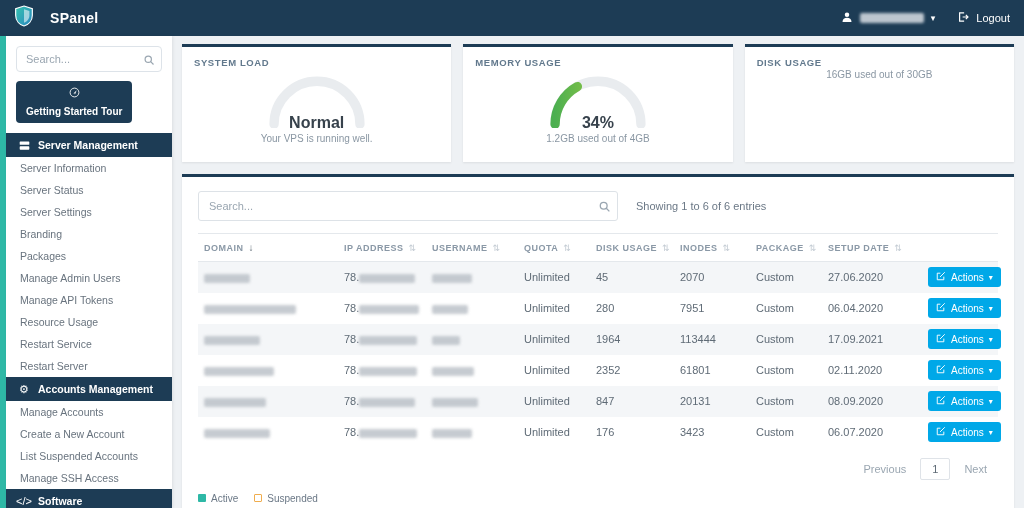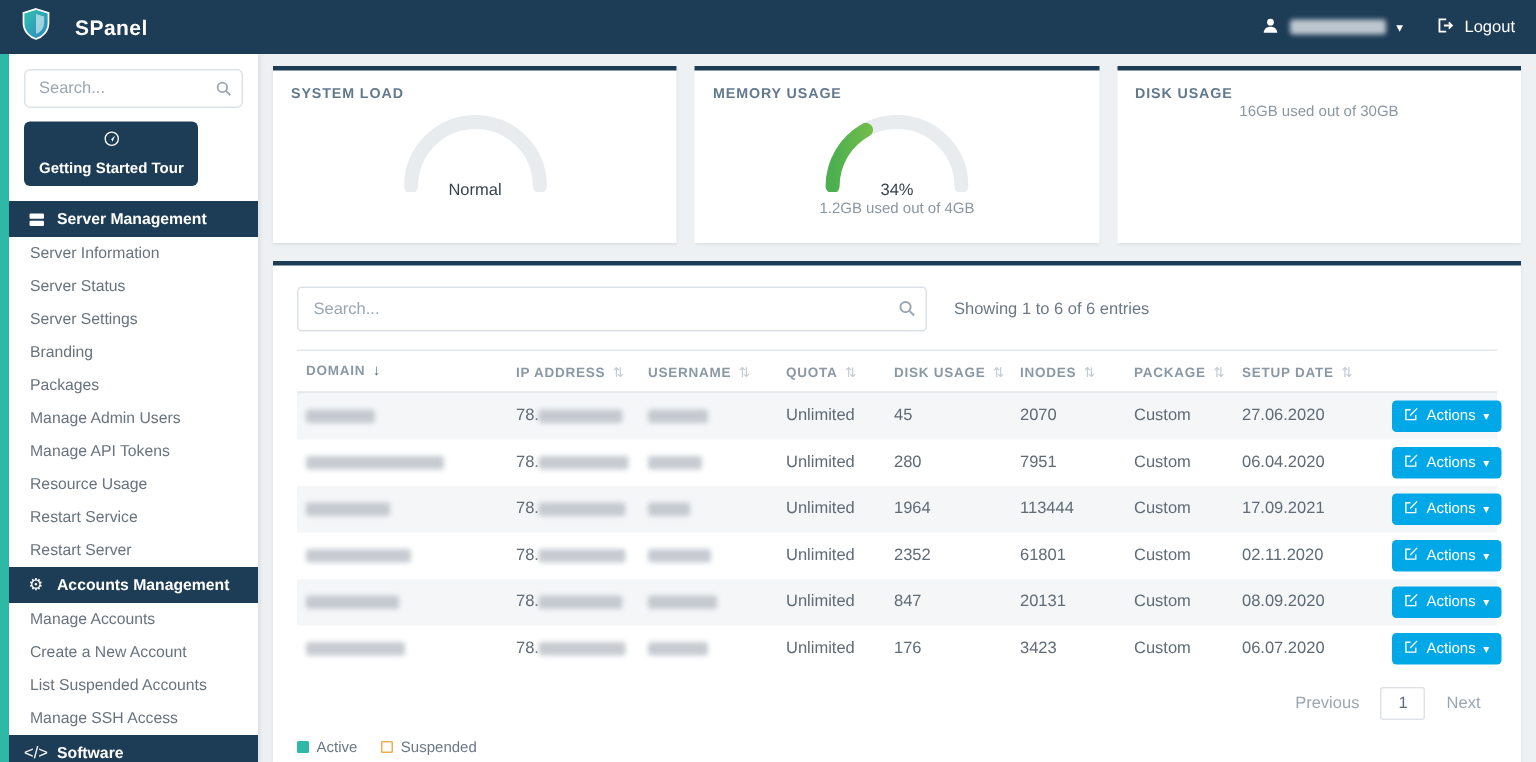--- a/index.html
+++ b/index.html
@@ -41,21 +41,21 @@
   
   .main { flex:1; padding:8px 10px 0; display:flex; flex-direction:column; gap:12px; overflow:hidden; }
 
   .stat-cards { display:flex; gap:12px; }
   .card { flex:1; background:#fff; border-top:3px solid #1d3c55; height:118px;
           box-shadow:0 1px 2px rgba(0,0,0,.08); }
   .card-title { font-size:9.5px; font-weight:bold; color:#62798d; letter-spacing:.6px;
                 padding:10px 12px 0; }
   .gauge-wrap { position:relative; width:112px; margin:2px auto 0; }
   .gauge-value { position:absolute; left:0; right:0; bottom:0; text-align:center;
-                 font-weight:normal; font-size:11px; color:#37424c; }
+                 font-weight:bold; font-size:16px; color:#37424c; }
   .gauge-sub { text-align:center; font-size:10px; color:#8a97a3; margin-top:1px; }
 
   .table-card { background:#fff; border-top:3px solid #1d3c55; flex:1; padding:14px 16px;
                 box-shadow:0 1px 2px rgba(0,0,0,.08); overflow:hidden; }
   .table-toolbar { display:flex; align-items:center; gap:18px; }
   .tbl-search { position:relative; width:420px; }
   .tbl-search input { width:100%; height:30px; border:1px solid #dde2e7; border-radius:3px;
                       padding:0 28px 0 10px; font-size:11px; color:#6b7886; outline:none;
                       font-family:"Liberation Sans", sans-serif; }
   .tbl-search input::placeholder { color:#9aa6b1; }
@@ -198,20 +198,21 @@
               <defs>
                 <linearGradient id="gg0" x1="0" y1="0" x2="1" y2="0">
                   <stop offset="0" stop-color="#4caf50"></stop>
                   <stop offset="1" stop-color="#cddc39"></stop>
                 </linearGradient>
               </defs>
               <path d="M 14 58 A 46 46 0 0 1 106 58" fill="none" stroke="#e9ecef" stroke-width="10" stroke-linecap="round"></path>
             </svg>
           <div class="gauge-value">Normal</div>
         </div>
+        <div class="gauge-sub">Your VPS is running well.</div>
       </div>
       <div class="card">
         <div class="card-title">MEMORY USAGE</div>
         <div class="gauge-wrap"><svg width="112" height="58" viewBox="0 0 120 62">
               <defs>
                 <linearGradient id="gg1" x1="0" y1="0" x2="1" y2="0">
                   <stop offset="0" stop-color="#4caf50"></stop>
                   <stop offset="1" stop-color="#cddc39"></stop>
                 </linearGradient>
               </defs>

